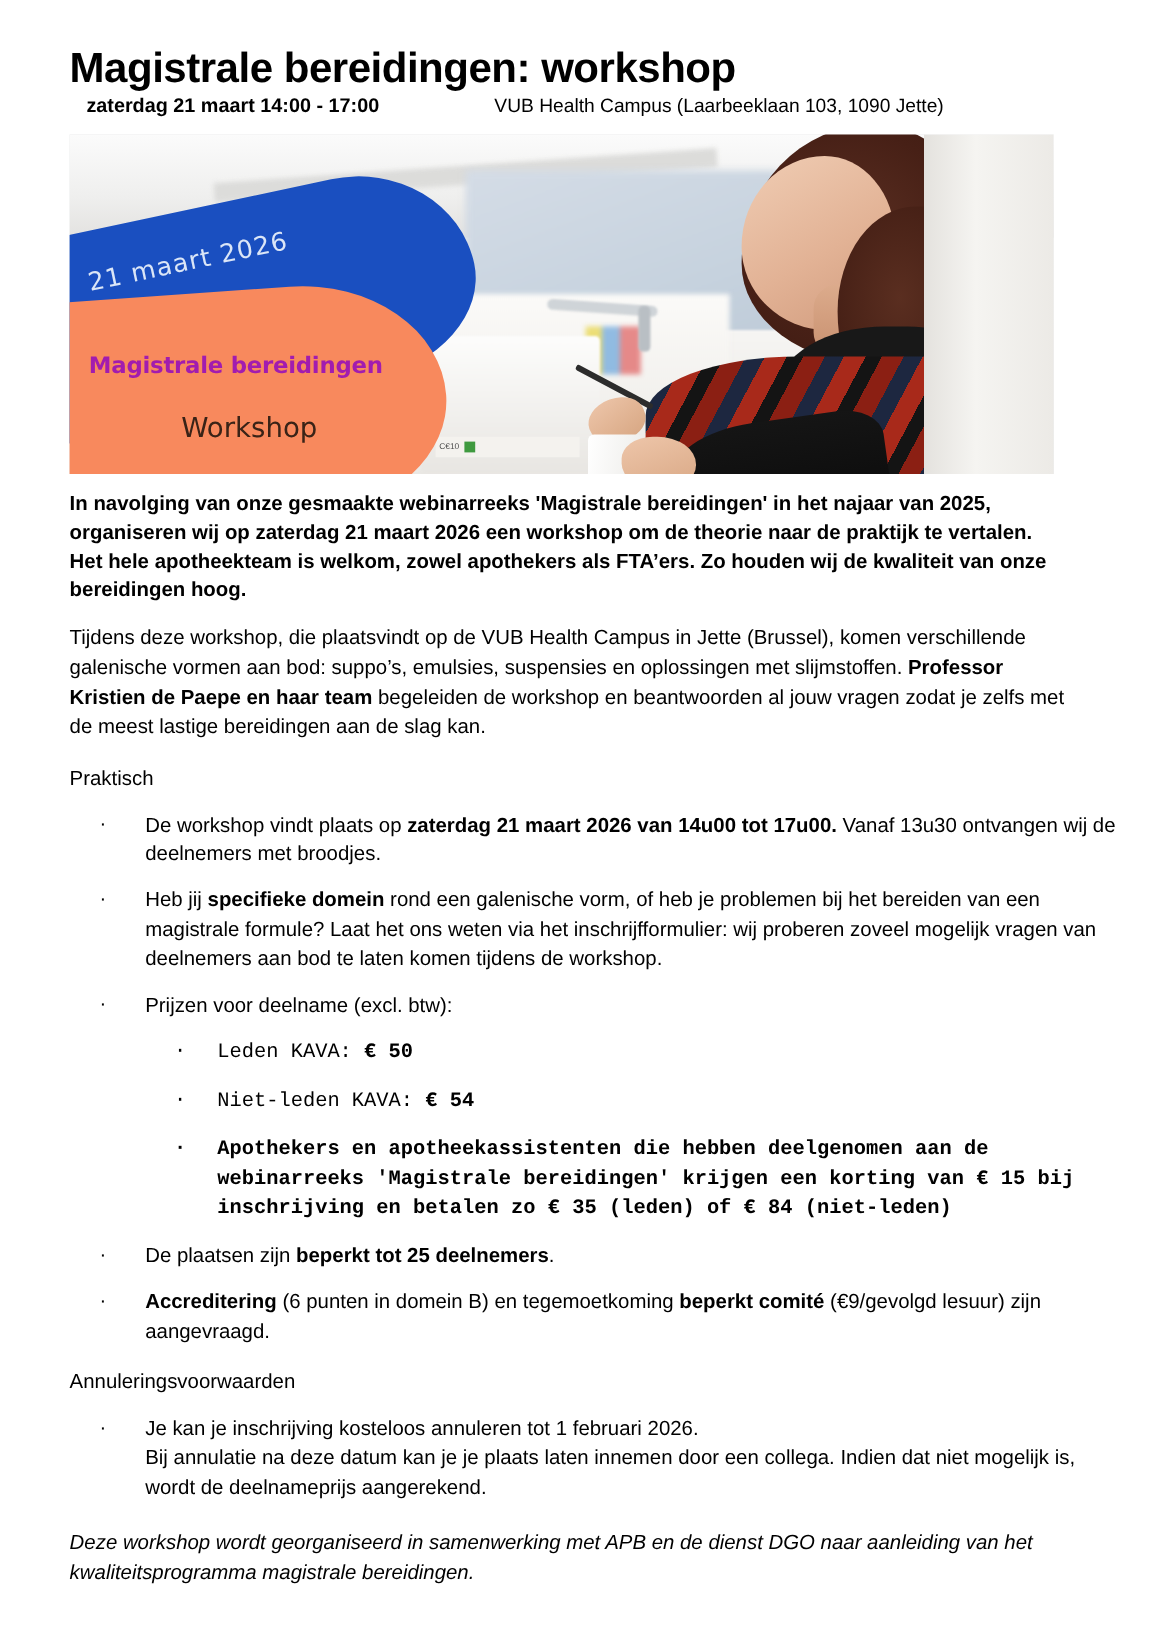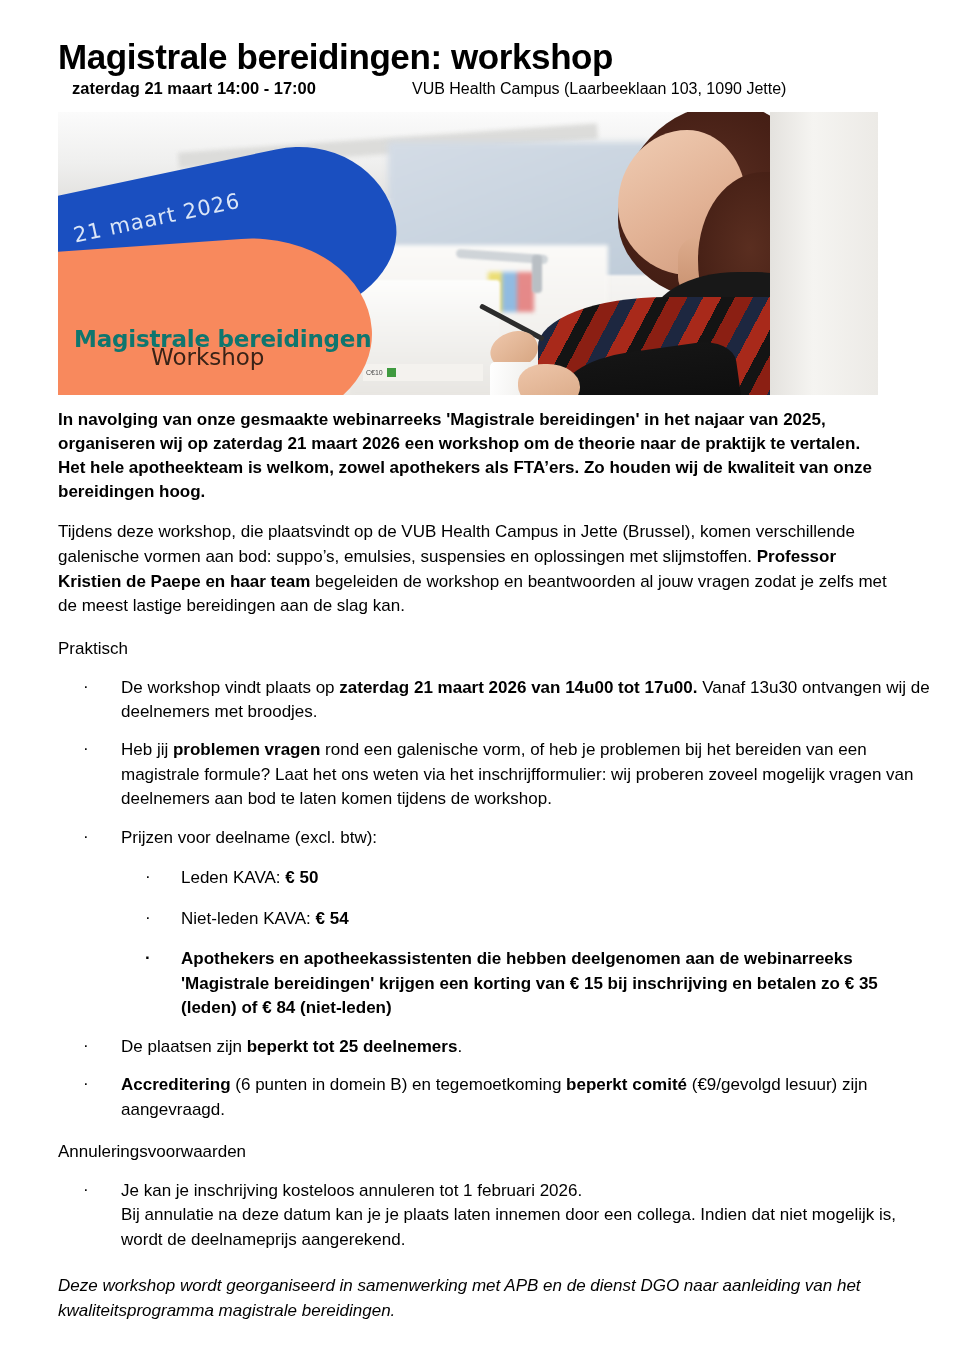--- a/index.html
+++ b/index.html
@@ -252,26 +252,25 @@
     position: absolute;
     left: -86px; top: 132px;
     width: 400px; height: 190px;
     background: #f8895d;
     border-radius: 0 150px 140px 0 / 0 120px 110px 0;
     transform: rotate(-4deg);
   }
   .blob-orange-title {
     position: absolute;
     left: 16px; top: 182px;
-    font-size: 23px;
+    font-size: 19px;
     font-weight: bold;
-    color: #0f766e;
+    color: #a21caf;
     letter-spacing: -0.2px;
     font-family: "DejaVu Sans", sans-serif;
-    margin-top: 32px;
   }
   .blob-orange-sub {
     position: absolute;
     left: 93px; top: 232px;
     font-size: 23px;
     color: #3a2317;
     font-family: "DejaVu Sans", sans-serif;
   }
 
   
@@ -311,20 +310,21 @@
     position: absolute;
     left: 25px;
     top: -1px;
     font-size: 17px;
     color: #000;
   }
   ul.lvl2 {
     list-style: none;
     margin: 0;
     padding: 0;
+    font-family: Liberation Mono, monospace;
   }
   ul.lvl2 > li {
     position: relative;
     font-size: 17px;
     line-height: 1.44;
     padding-left: 60px;
     margin-top: 16px;
   }
   ul.lvl2 > li::before {
     content: "\00B7";
@@ -394,21 +394,21 @@
 
   <p class="lead">In navolging van onze gesmaakte webinarreeks 'Magistrale bereidingen' in het najaar van 2025, organiseren wij op zaterdag 21 maart 2026 een workshop om de theorie naar de praktijk te vertalen. Het hele apotheekteam is welkom, zowel apothekers als FTA’ers. Zo houden wij de kwaliteit van onze bereidingen hoog.</p>
 
   <p class="para"><span>Tijdens deze workshop, die plaatsvindt op de VUB Health Campus in Jette (Brussel), komen verschillende galenische vormen aan bod: suppo’s, emulsies, suspensies en oplossingen met slijmstoffen. </span><span class="b">Professor Kristien de Paepe en haar team</span><span> begeleiden de workshop en beantwoorden al jouw vragen zodat je zelfs met de meest lastige bereidingen aan de slag kan.</span></p>
 
   <p class="section-head">Praktisch</p>
 
   <ul class="lvl1">
     <li><span>De workshop vindt plaats op </span><span class="b">zaterdag 21 maart 2026 van 14u00 tot 17u00.</span><span> Vanaf 13u30 ontvangen wij de deelnemers met broodjes.</span></li>
 
-    <li><span>Heb jij </span><span class="b">problemen vragen</span><span> rond een galenische vorm, of heb je problemen bij het bereiden van een magistrale formule? Laat het ons weten via het inschrijfformulier: wij proberen zoveel mogelijk vragen van deelnemers aan bod te laten komen tijdens de workshop.</span></li>
+    <li><span>Heb jij </span><span class="b">specifieke domein</span><span> rond een galenische vorm, of heb je problemen bij het bereiden van een magistrale formule? Laat het ons weten via het inschrijfformulier: wij proberen zoveel mogelijk vragen van deelnemers aan bod te laten komen tijdens de workshop.</span></li>
 
     <li>
       <span>Prijzen voor deelname (excl. btw):</span>
       <ul class="lvl2">
         <li><span>Leden KAVA: </span><span class="b">€ 50</span></li>
         <li><span>Niet-leden KAVA: </span><span class="b">€ 54</span></li>
         <li class="b">Apothekers en apotheekassistenten die hebben deelgenomen aan de webinarreeks 'Magistrale bereidingen' krijgen een korting van € 15 bij inschrijving en betalen zo € 35 (leden) of € 84 (niet-leden)</li>
       </ul>
     </li>
 

